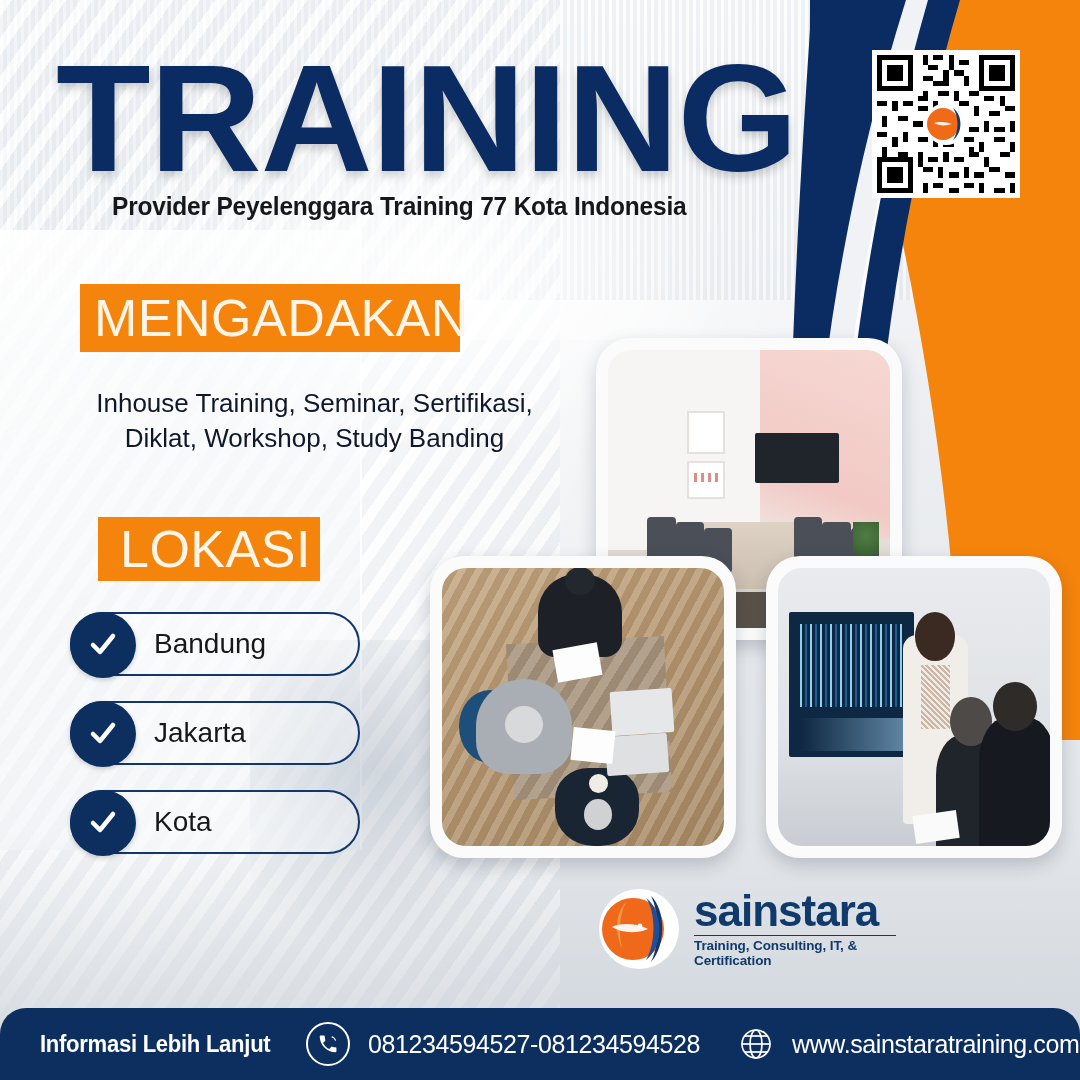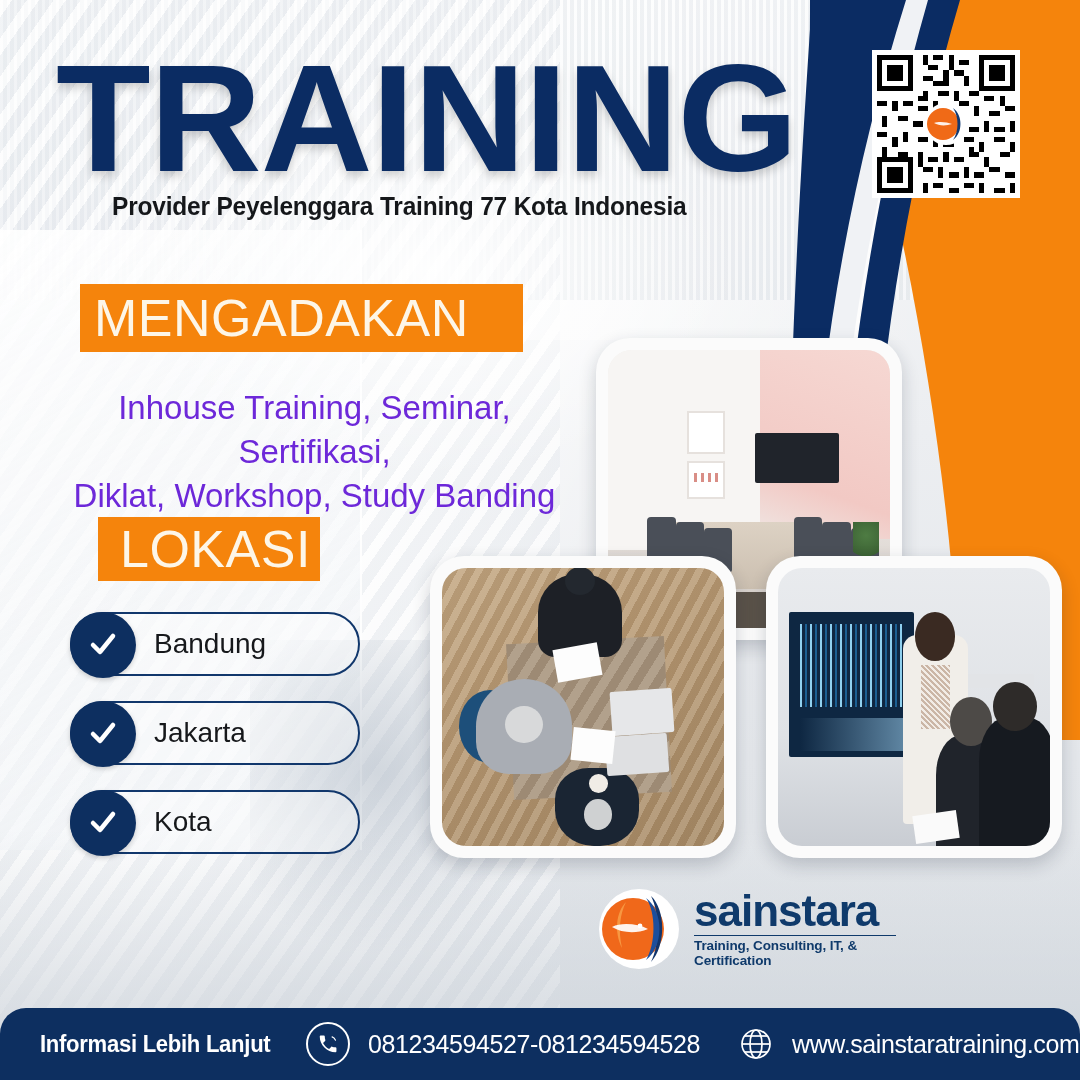--- a/index.html
+++ b/index.html
@@ -95,34 +95,34 @@
   .badge{
     position:absolute;
     background:#f5840c;
     color:#fdf6e8;
     font-weight:400;
     letter-spacing:.5px;
     display:flex;align-items:center;justify-content:flex-start;
     box-sizing:border-box;
   }
   .badge-mengadakan{
-    left:80px;top:284px;width:443px;height:68px;
+    left:80px;top:284px;width:380px;height:68px;
     font-size:52px;padding:0 14px;align-items:center;
   }
   .badge-lokasi{
     left:98px;top:517px;width:222px;height:64px;
     font-size:52px;padding:0 22px;
   }
 
   
   .services{
     position:absolute;left:52px;top:386px;width:525px;
     text-align:center;
-    font-size:33px;line-height:1.33;
-    color:#6d28d9;font-weight:400;
+    font-size:26px;line-height:1.33;
+    color:#0f172a;font-weight:400;
   }
 
   
   .pill-list{position:absolute;left:70px;top:612px;width:290px;}
   .pill{
     position:relative;
     height:64px;margin-bottom:25px;
     border:2.5px solid #11376c;
     border-radius:34px;
     background:rgba(255,255,255,.35);

